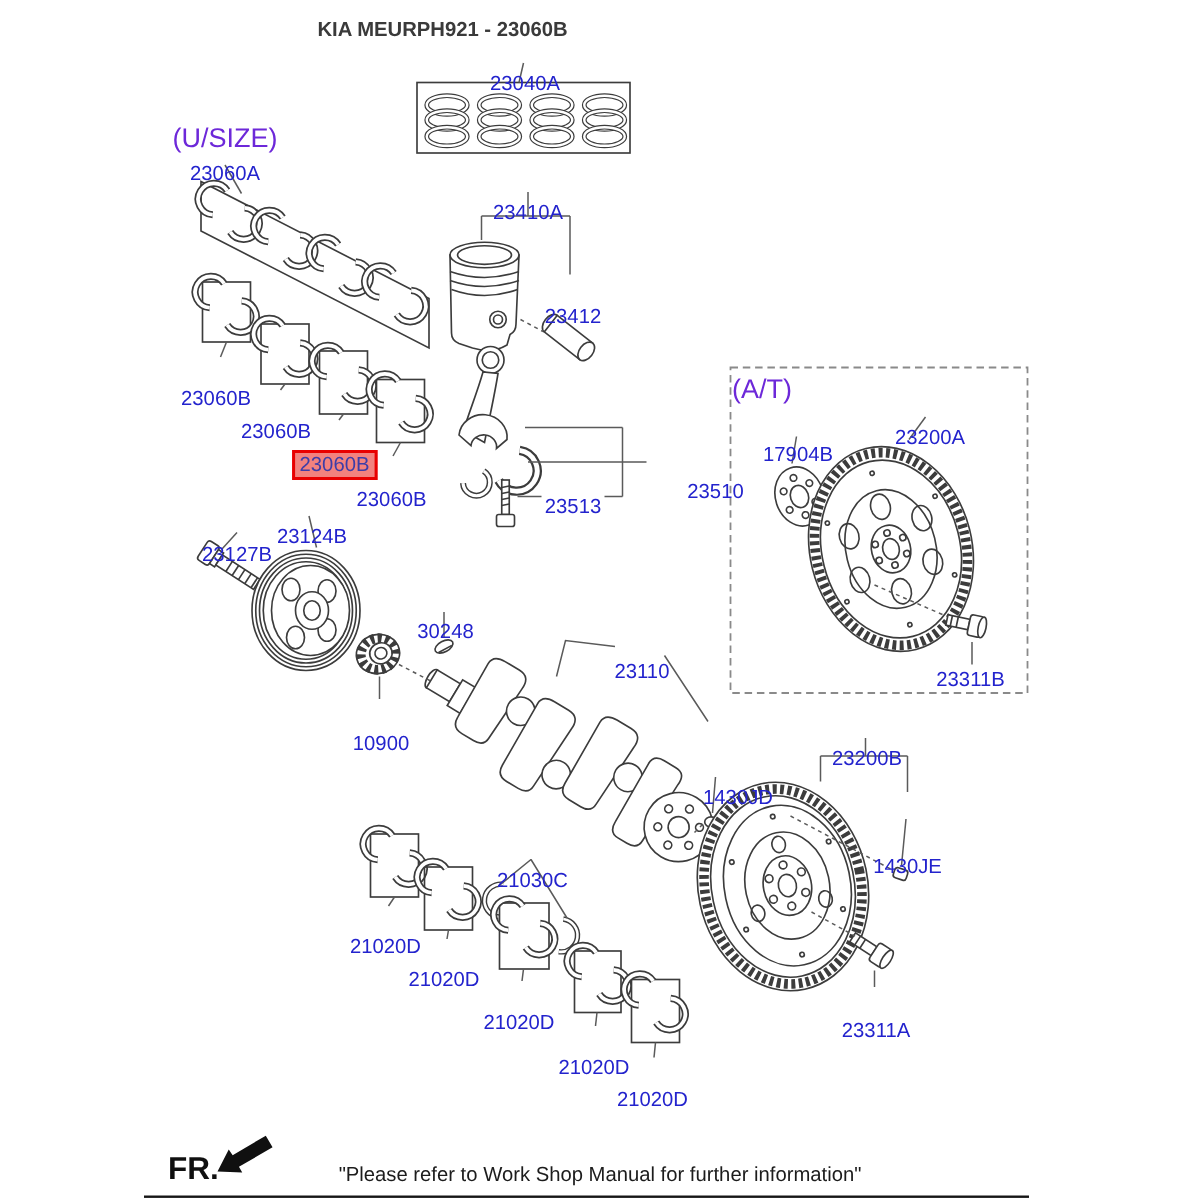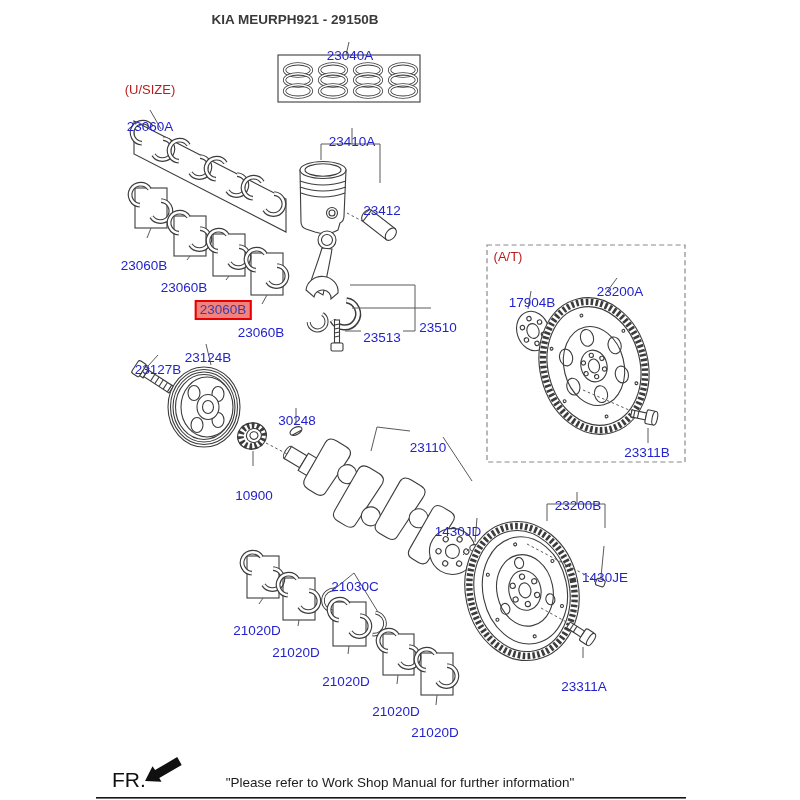--- a/index.html
+++ b/index.html
@@ -1,23 +1,23 @@
 <!DOCTYPE html>
 <html><head>
 <meta charset="utf-8">
 <style>
   html,body{margin:0;padding:0;background:#fff;}
   body{width:800px;height:800px;font-family:"Liberation Sans",sans-serif;}
   .stage{position:relative;width:800px;height:800px;background:#fff;overflow:hidden;}
   svg.art{position:absolute;left:0;top:0;}
   .title{position:absolute;transform:translateX(-50%);font-size:13.5px;font-weight:bold;color:#3a3a3a;white-space:nowrap;}
-  .ann{position:absolute;transform:translateX(-50%);font-size:13px;color:#b91c1c;white-space:nowrap;text-align:right;}
+  .ann{position:absolute;transform:translateX(-50%);font-size:18px;color:#6d28d9;white-space:nowrap;text-align:right;}
   .lbl{position:absolute;transform:translateX(-50%);font-size:13.5px;color:#2323cd;white-space:nowrap;line-height:1.05;margin-top:20px;}
   .lbl.hl{background:#f2827e;border:2px solid #e80000;color:#3d3da8;padding:1px 3px;}
-  .fr{position:absolute;font-size:21px;font-weight:400;color:#101010;}
+  .fr{position:absolute;font-size:21px;font-weight:700;color:#101010;}
   .note{position:absolute;transform:translateX(-50%);font-size:13.5px;color:#1c1c1c;white-space:nowrap;}
   
   .ln{fill:none;stroke:#3c3c3c;stroke-width:1.1;}
   .lnf{fill:#fff;stroke:#3c3c3c;stroke-width:1.1;}
   .ldr{fill:none;stroke:#5a5a5a;stroke-width:1;}
   .dsh{stroke-dasharray:2.6 2.6;}
   .k1{fill:none;stroke:#3c3c3c;stroke-width:4.8;}
   .k2{fill:none;stroke:#fff;stroke-width:2.5;}
   .t1{fill:none;stroke:#3c3c3c;stroke-width:3.6;}
   .t2{fill:none;stroke:#fff;stroke-width:1.7;}
@@ -328,43 +328,43 @@
     </g>
 
     <g>
       <polygon fill="#101010" points="145,781 161.5,781.7 159.3,777.9 181.7,764.9 177.2,757.1 155.1,770.1 152.5,766.3"></polygon>
     </g>
     <g>
       <rect x="96" y="797" width="590" height="1.6" fill="#161616"></rect>
     </g>
   </svg>
 
-  <div class="title" style="left:295px;top:12px">KIA MEURPH921 - 29150B</div>
+  <div class="title" style="left:295px;top:12px">KIA MEURPH921 - 23060B</div>
   <div class="ann" style="left:150px;top:82px">(U/SIZE)</div>
   <div class="ann" style="left:508px;top:249px">(A/T)</div>
 
   <div class="lbl" style="left:350px;top:29px">23040A</div>
-  <div class="lbl" style="left:150px;top:100px">23060A</div>
+  <div class="lbl" style="left:150px;top:89px">23060A</div>
   <div class="lbl" style="left:352px;top:115px">23410A</div>
   <div class="lbl" style="left:382px;top:184px">23412</div>
   <div class="lbl" style="left:144px;top:239px">23060B</div>
   <div class="lbl" style="left:184px;top:261px">23060B</div>
   <div class="lbl hl" style="left:223px;top:280px">23060B</div>
   <div class="lbl" style="left:261px;top:306px">23060B</div>
-  <div class="lbl" style="left:438px;top:301px">23510</div>
+  <div class="lbl" style="left:477px;top:301px">23510</div>
   <div class="lbl" style="left:382px;top:311px">23513</div>
   <div class="lbl" style="left:532px;top:276px">17904B</div>
   <div class="lbl" style="left:620px;top:265px">23200A</div>
   <div class="lbl" style="left:647px;top:426px">23311B</div>
   <div class="lbl" style="left:158px;top:343px">23127B</div>
   <div class="lbl" style="left:208px;top:331px">23124B</div>
   <div class="lbl" style="left:297px;top:394px">30248</div>
   <div class="lbl" style="left:254px;top:469px">10900</div>
   <div class="lbl" style="left:428px;top:421px">23110</div>
-  <div class="lbl" style="left:458px;top:505px">1430JD</div>
+  <div class="lbl" style="left:492px;top:505px">1430JD</div>
   <div class="lbl" style="left:578px;top:479px">23200B</div>
   <div class="lbl" style="left:605px;top:551px">1430JE</div>
   <div class="lbl" style="left:584px;top:660px">23311A</div>
   <div class="lbl" style="left:355px;top:560px">21030C</div>
   <div class="lbl" style="left:257px;top:604px">21020D</div>
   <div class="lbl" style="left:296px;top:626px">21020D</div>
   <div class="lbl" style="left:346px;top:655px">21020D</div>
   <div class="lbl" style="left:396px;top:685px">21020D</div>
   <div class="lbl" style="left:435px;top:706px">21020D</div>
 

